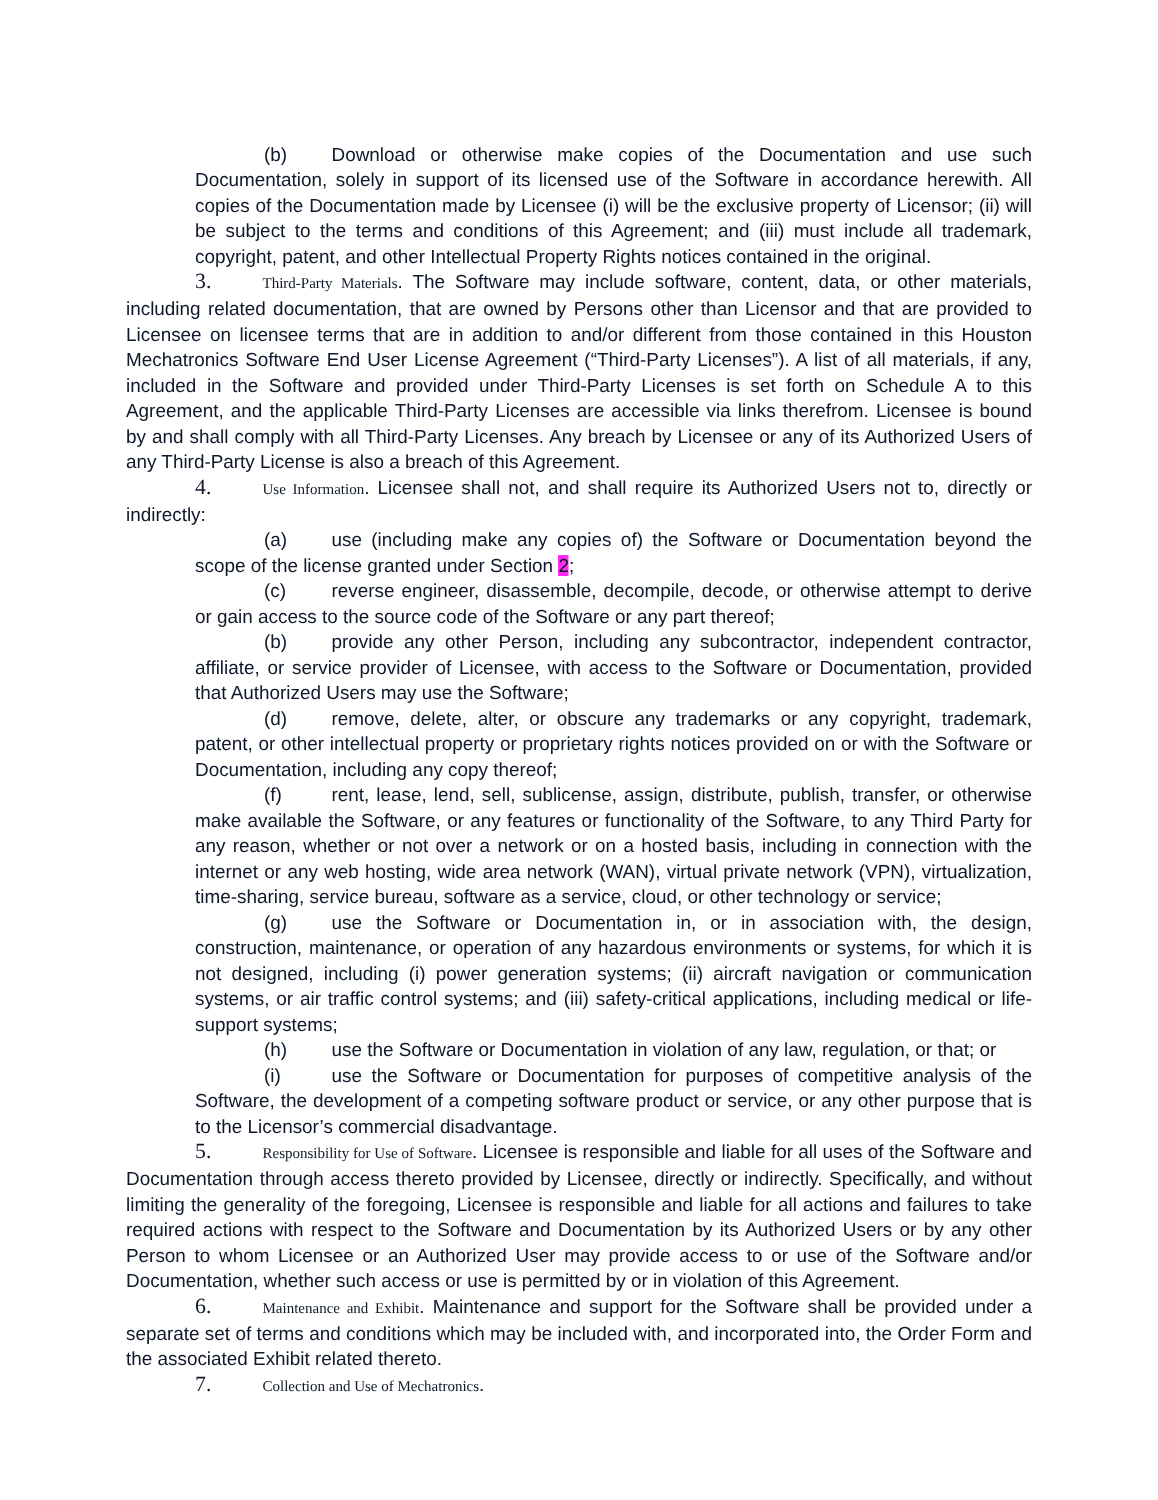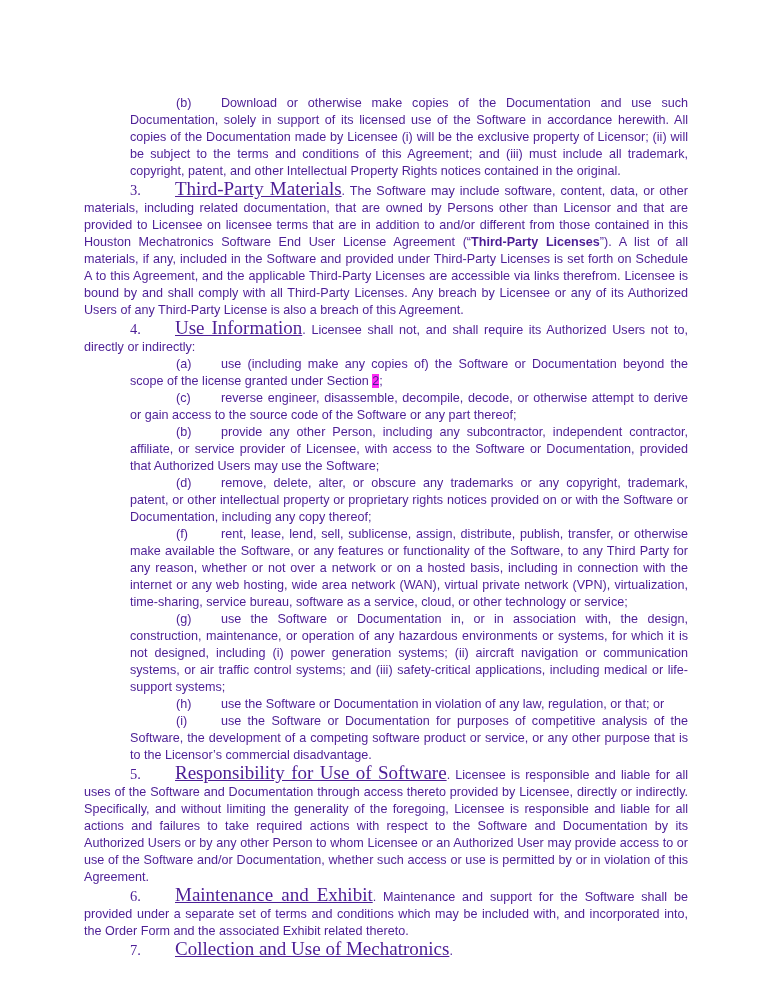--- a/index.html
+++ b/index.html
@@ -1,27 +1,27 @@
 <!DOCTYPE html>
 <html><head>
 <meta charset="utf-8">
 <style>
   html, body { margin:0; padding:0; background:#ffffff; }
   body { width:772px; height:1000px; overflow:hidden; position:relative; }
   .page {
     position:absolute; left:84px; top:95px; width:604px;
     font-family:"Liberation Sans Narrow","Liberation Sans", sans-serif;
-    font-size:12.6px; line-height:17px; color:#4c1d95;
+    font-size:12.6px; line-height:17px; color:#0f172a;
   }
   .p { margin:0; text-align:justify; text-align-last:left; }
   .sec { text-indent:46px; }
   .sec .num { display:inline-block; width:45px; text-indent:0; font-family:"Liberation Serif", serif; font-size:14.5px; }
-  .sec .head { font-family:"Liberation Serif", serif; font-size:19px; text-decoration:underline; }
+  .sec .head { font-family:"Liberation Serif", serif; font-size:10px; }
   .hl { background:#ff2cf4; }
-  b { font-weight:bold; }
+  b { font-weight:normal; }
   .sub-p { margin:0; text-align:justify; text-align-last:left; padding-left:46px; text-indent:46px; }
   .sub-p .lbl { display:inline-block; width:45px; text-indent:0; }
   .sub-wide { margin:0; text-align:justify; text-align-last:left; text-indent:92px; }
   .sub-wide .lbl { display:inline-block; width:45px; text-indent:0; }
 </style>
 </head>
 <body>
 
 <div class="page">
 

